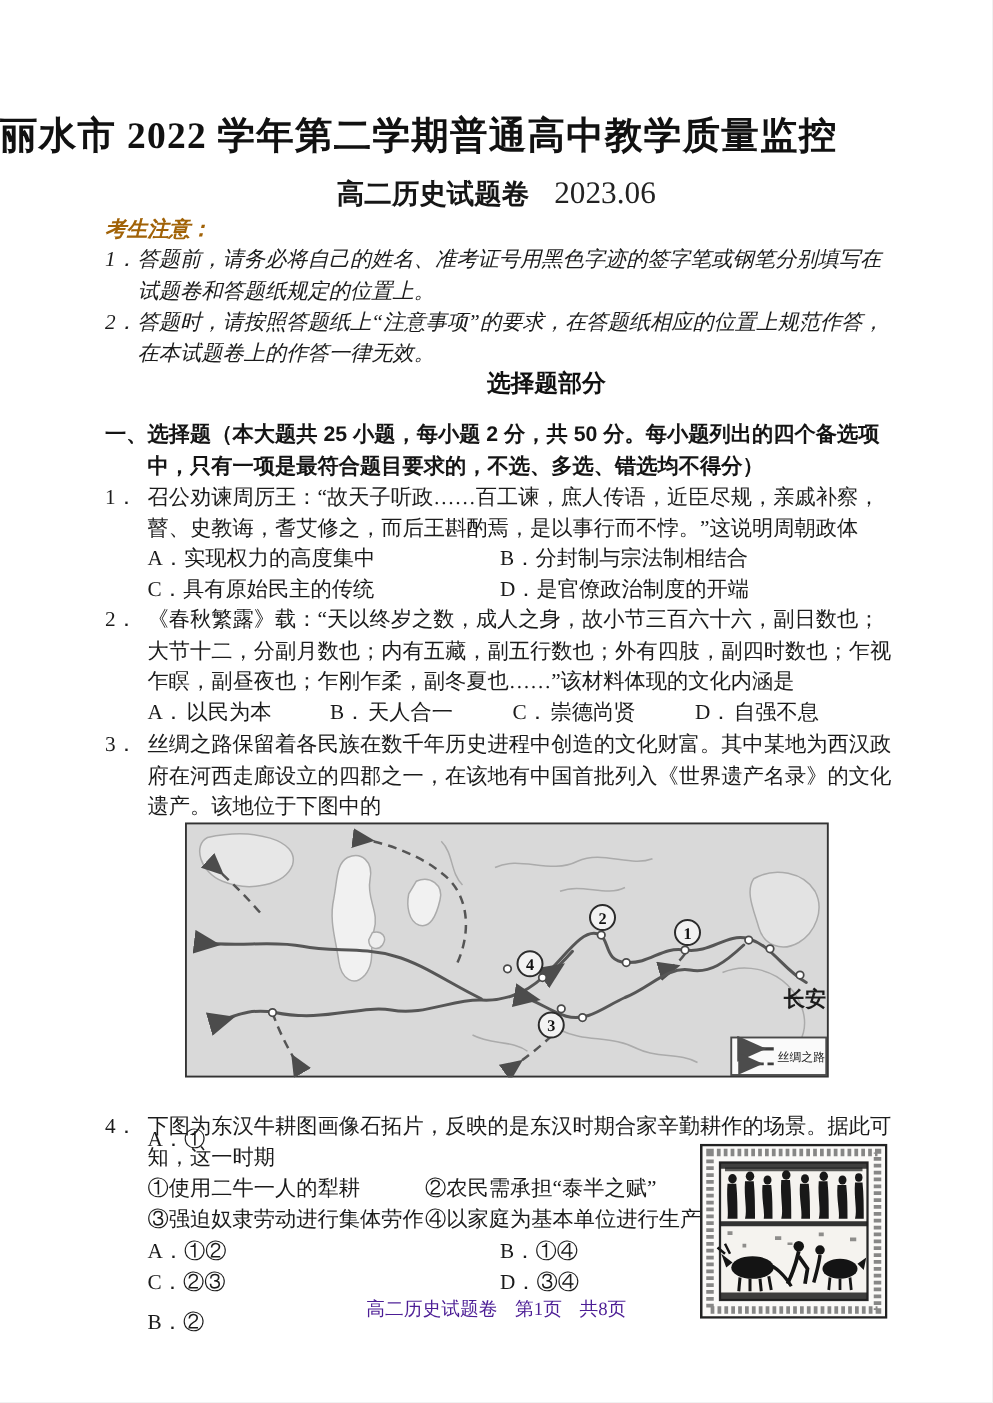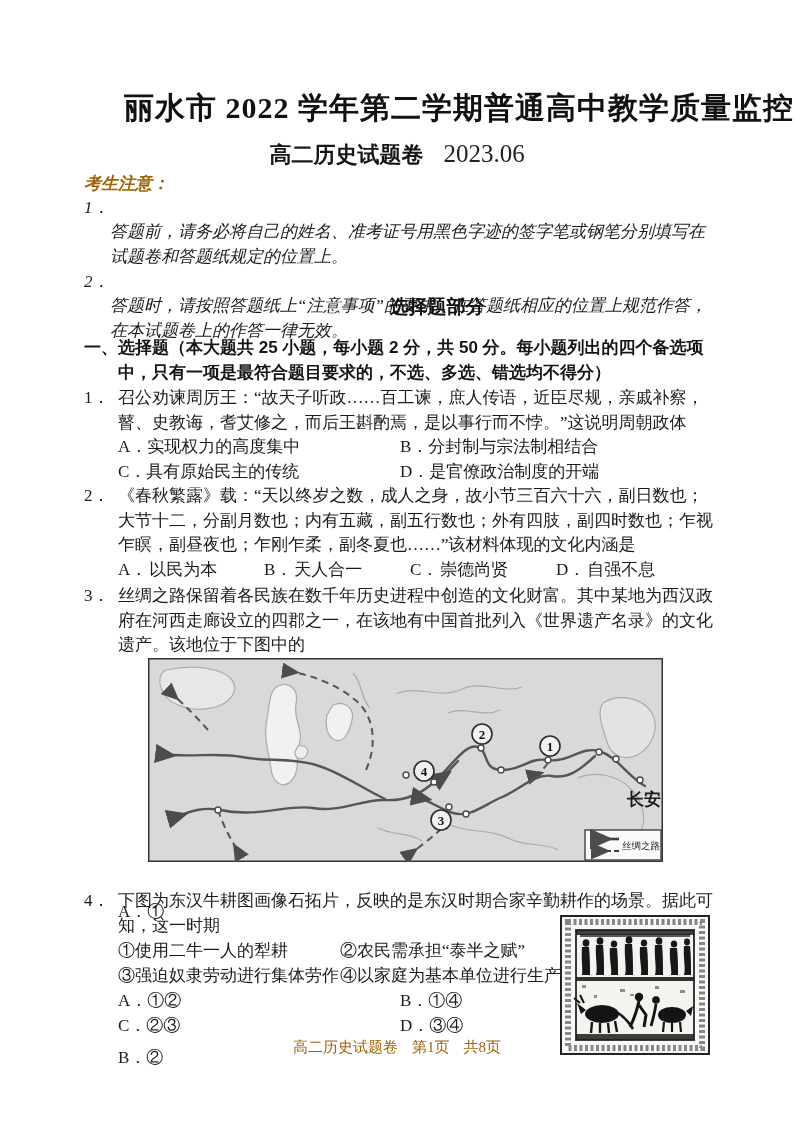--- a/index.html
+++ b/index.html
@@ -4,36 +4,36 @@
 <style>
   html,body{margin:0;padding:0;background:#e8e8e8;}
   .page{
     position:relative;width:794px;height:1122px;margin:0 auto;
     background:#ffffff;overflow:hidden;color:#1b1b1b;
     font-family:"Liberation Serif","DejaVu Serif",serif;
     font-size:17px;
   }
   .abs{position:absolute;}
   .doc-title{
-    top:88px;left:0;width:794px;text-align:right;
+    top:88px;left:0;width:794px;text-align:left;
     font-size:30px;font-weight:bold;letter-spacing:1px;color:#111;
   }
   .subtitle-row{top:140px;left:0;width:794px;text-align:center;}
   .subtitle-name{
     font-family:"Liberation Sans","DejaVu Sans",sans-serif;
     font-size:22px;font-weight:bold;color:#161616;
   }
   .subtitle-date{font-size:25px;margin-left:20px;color:#222;}
   .notice-label{
     top:172px;left:84px;font-size:17px;font-weight:bold;font-style:italic;color:#a16207;
   }
   .notice-list{top:195px;left:84px;width:634px;}
   .notice-item{display:flex;line-height:25px;font-style:italic;}
   .notice-num{width:26px;flex:0 0 26px;}
-  .notice-text{flex:1;margin-top:24px;}
+  .notice-text{flex:1;}
   .part-heading{
     top:294px;left:0;width:794px;text-align:center;
     font-family:"Liberation Sans","DejaVu Sans",sans-serif;
     font-size:19px;font-weight:bold;color:#111;padding-left:40px;
   }
   .section-intro{
     top:335px;left:84px;width:632px;line-height:25px;
     font-family:"Liberation Sans","DejaVu Sans",sans-serif;
     font-weight:bold;color:#151515;
     padding-left:34px;text-indent:-34px;box-sizing:border-box;
@@ -50,21 +50,21 @@
   .opt2b{flex:1;}
   .opt4{width:146px;flex:0 0 146px;}
   .opt4 .opt-label{margin-right:2px;}
   .sub2{width:222px;flex:0 0 222px;}
   .q3-options{top:900px;left:118px;width:600px;display:flex;line-height:24px;flex-direction:column;}
   .q3-options .opt4{width:146px;flex:0 0 146px;}
   .map-figure{top:658px;left:148px;width:515px;height:204px;}
   .map-figure svg{display:block;}
   .rubbing-figure{top:915px;left:560px;width:150px;height:140px;}
   .page-footer{
-    top:1038px;left:0;width:794px;text-align:center;font-size:15px;color:#a16207;
+    top:1038px;left:0;width:794px;text-align:center;font-size:15px;color:#4c1d95;
   }
   .page-footer span{margin:0 7px;}
 </style>
 </head>
 <body>
 
 <div class="page">
 
   <div class="abs doc-title">丽水市 2022 学年第二学期普通高中教学质量监控</div>
 

